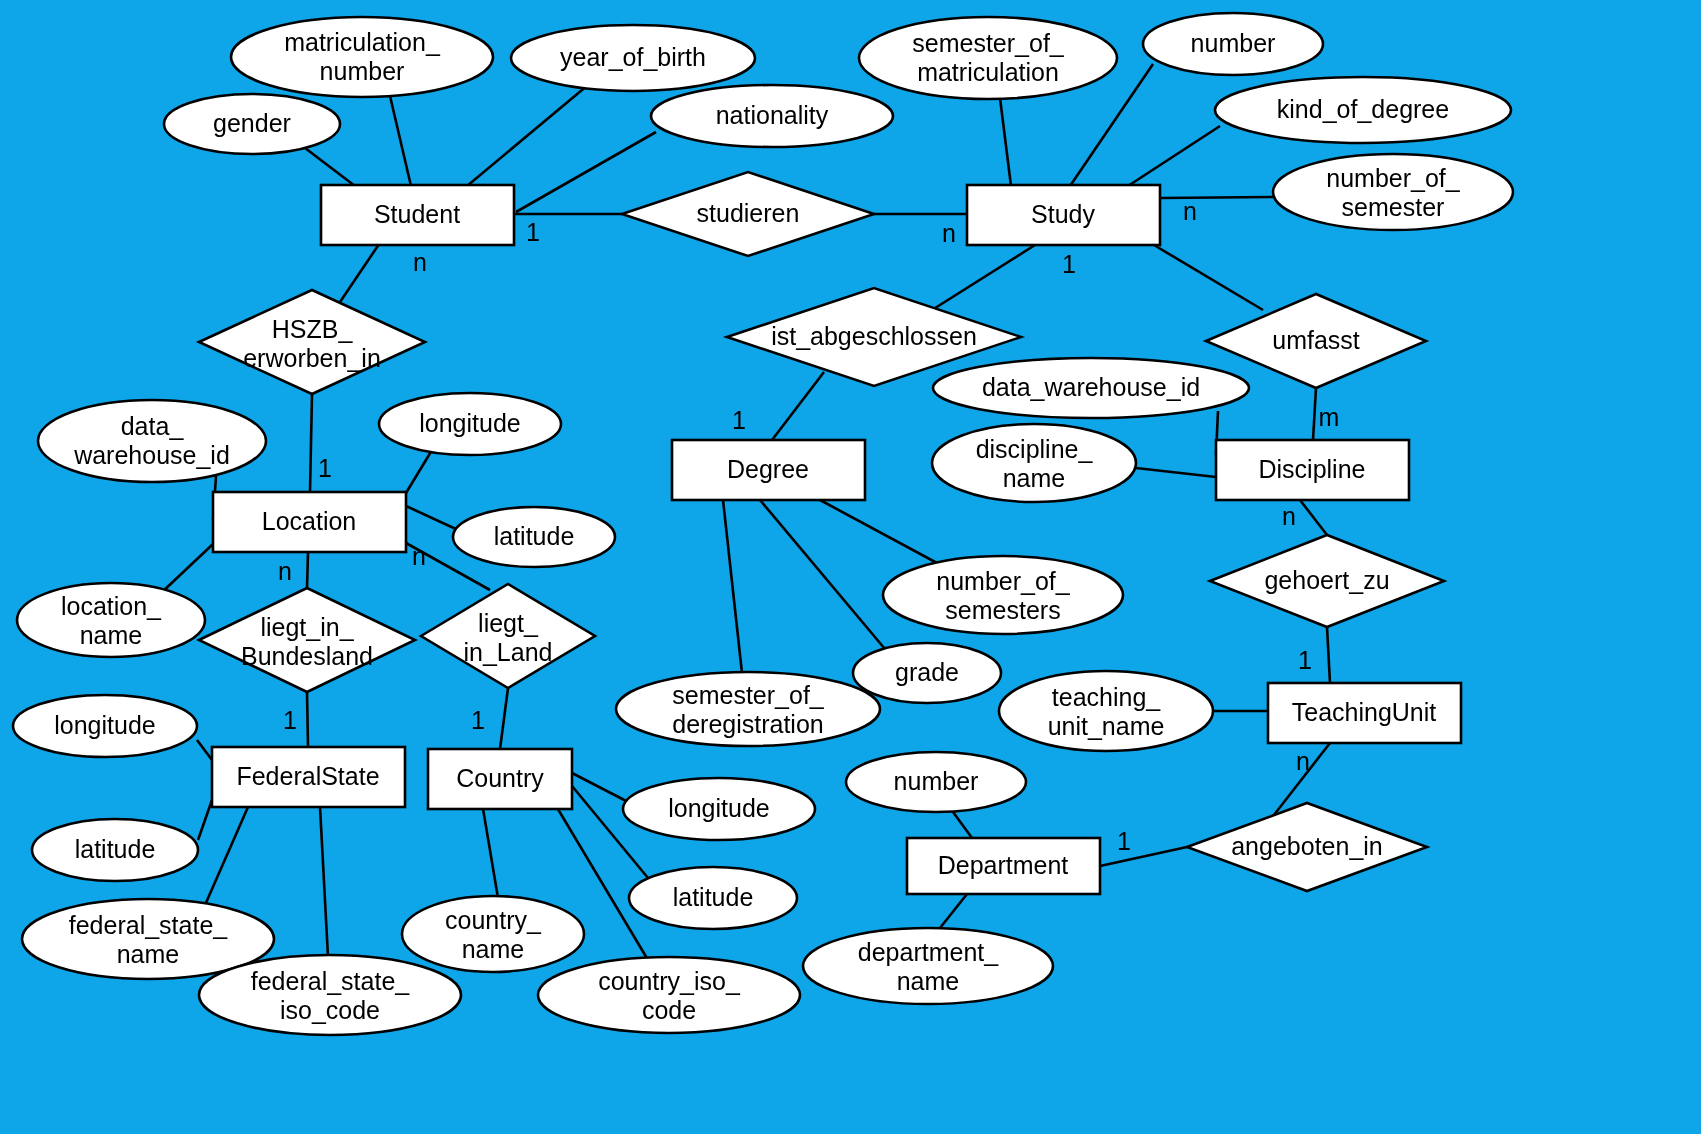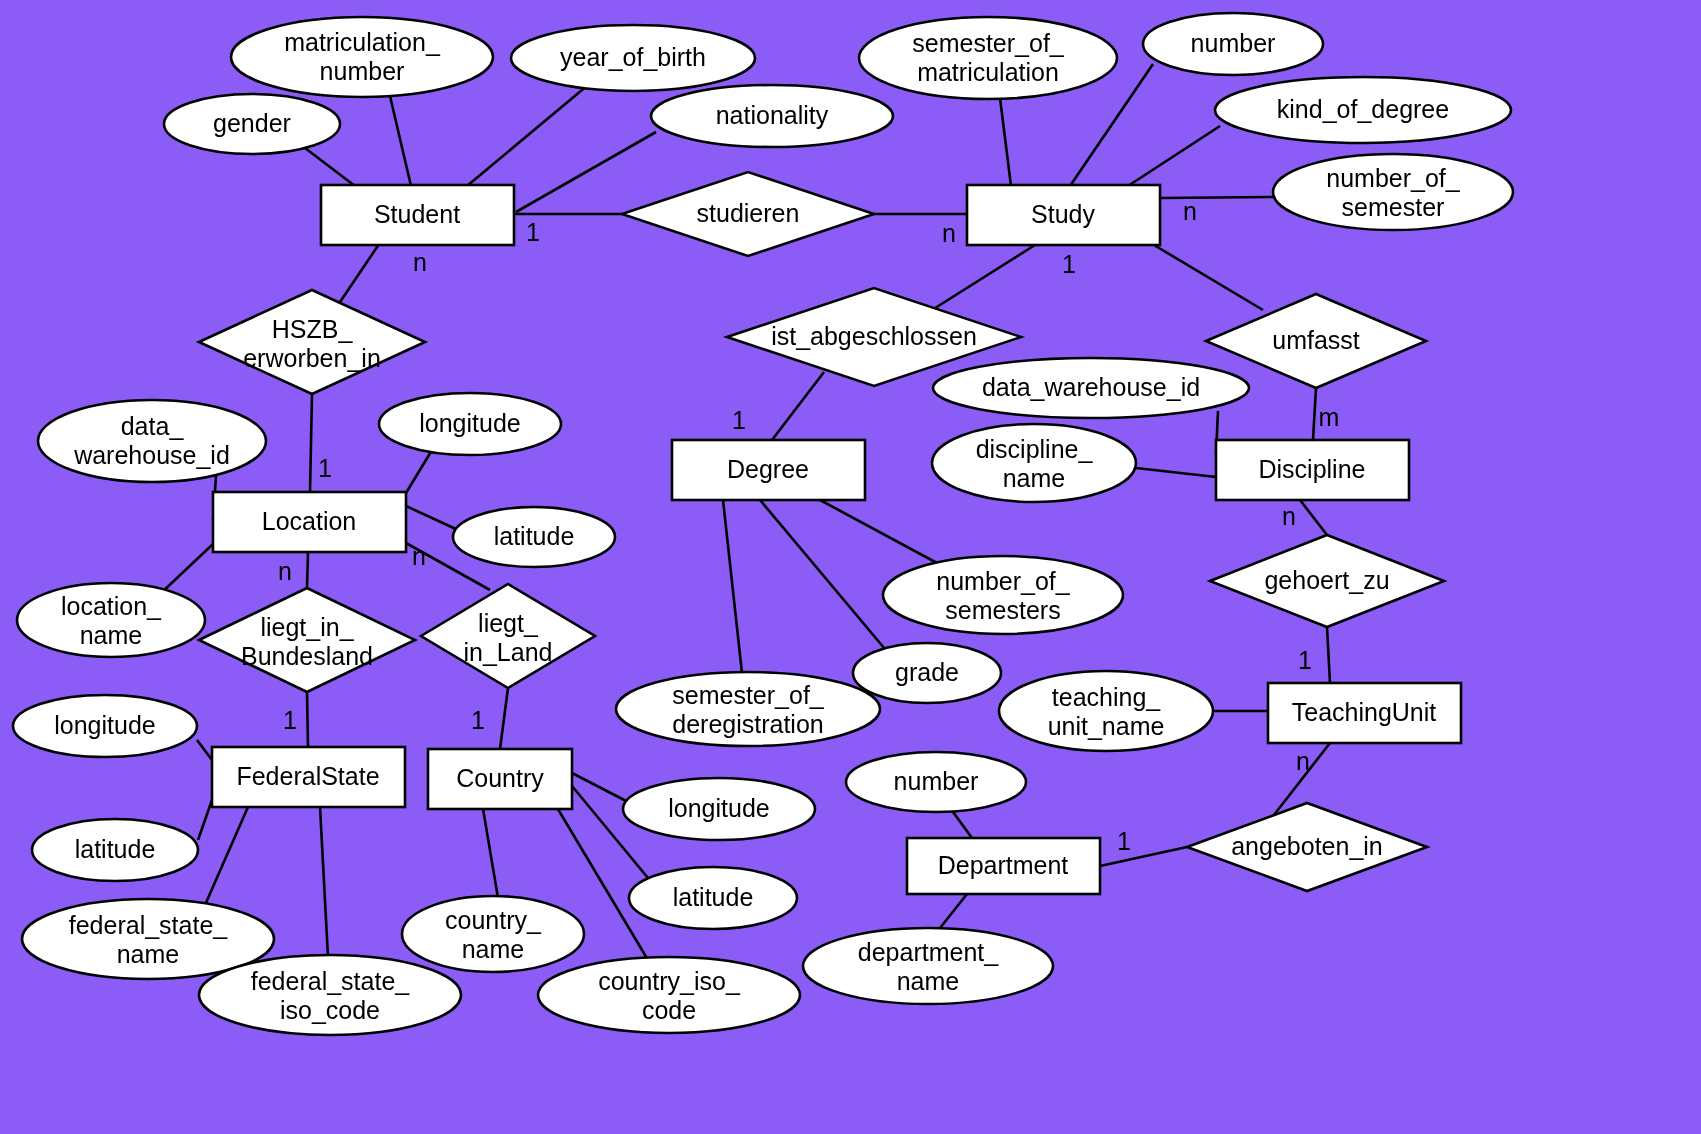--- a/index.html
+++ b/index.html
@@ -7,21 +7,21 @@
     padding: 0;
     background: #ffffff;
   }
   body {
     font-family: "Liberation Sans", sans-serif;
   }
   #er-root {
     position: relative;
     width: 1701px;
     height: 1134px;
-    background: #8b5cf6;
+    background: #0ea5e9;
     overflow: hidden;
   }
   svg.er-canvas {
     position: absolute;
     left: 0;
     top: 0;
     width: 1701px;
     height: 1134px;
     display: block;
   }

